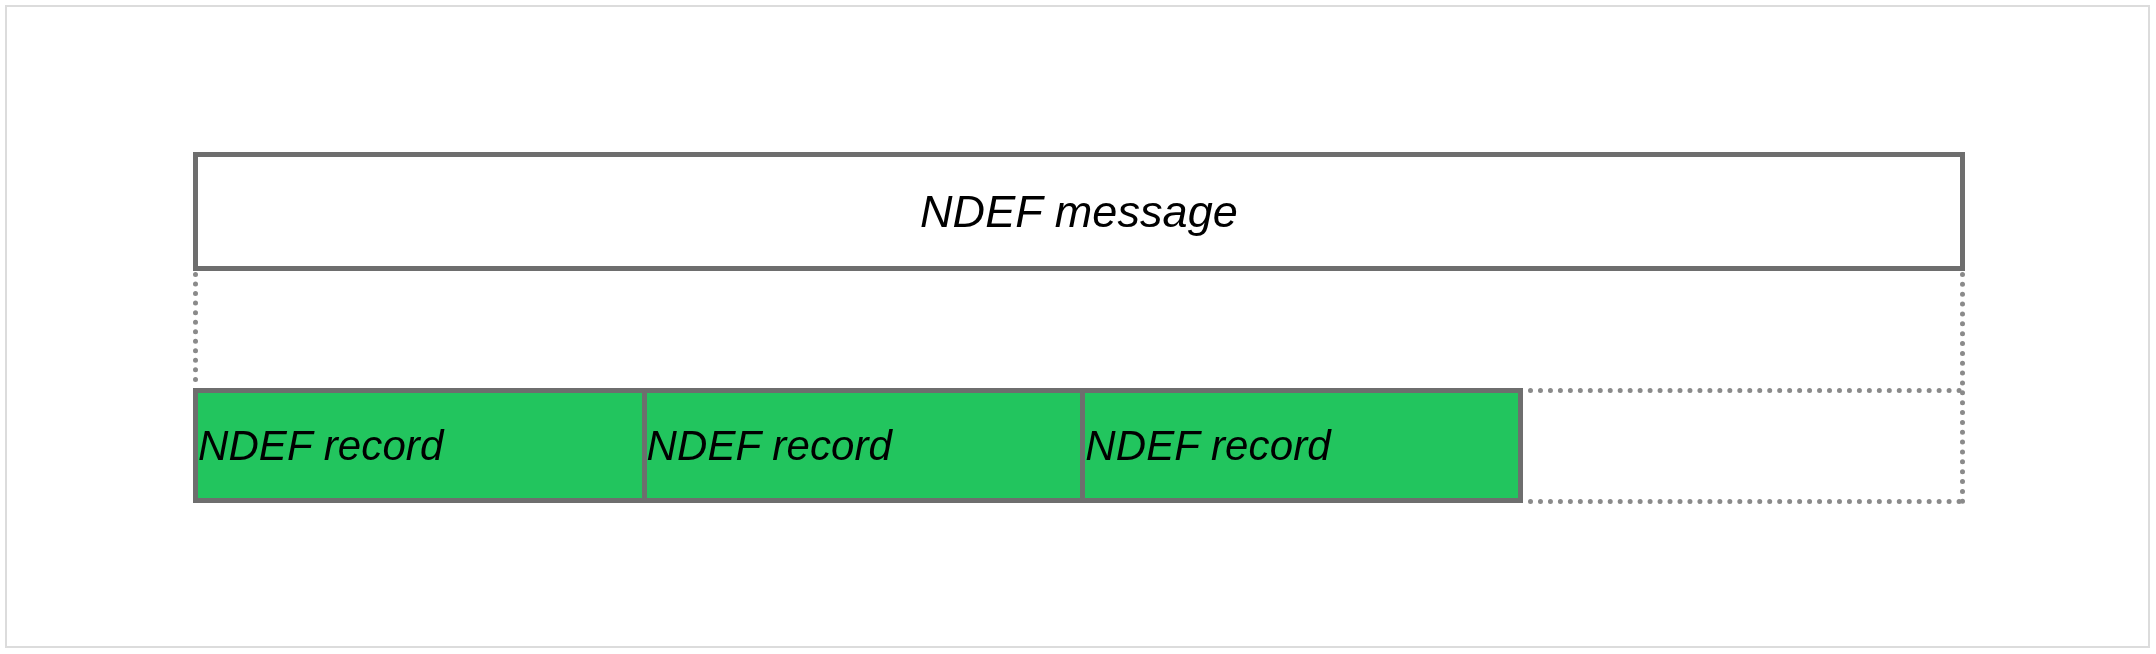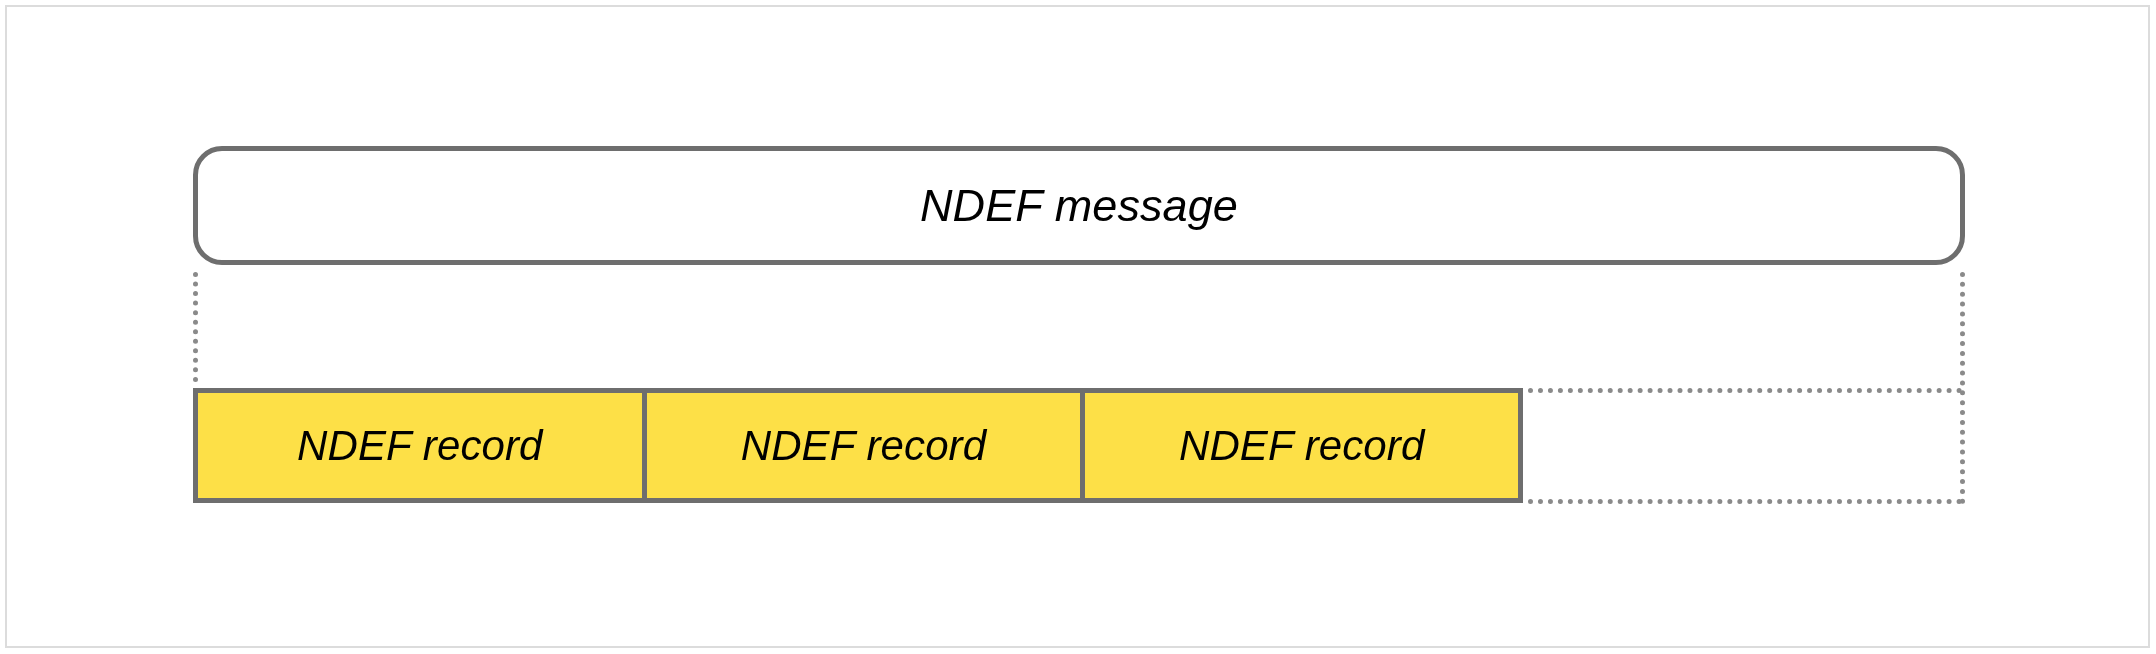--- a/index.html
+++ b/index.html
@@ -50,24 +50,23 @@
     font-style: italic;
     font-weight: 400;
     color: #000000;
     white-space: nowrap;
     letter-spacing: 0.1px;
   }
 
   
   #message-box {
     left: 193px;
-    top: 146px;
+    top: 152px;
     width: 1772px;
     height: 119px;
-    border-radius: 29px;
   }
   #message-box .dbox-label {
     font-size: 45px;
   }
 
   
   #record-row {
     position: absolute;
     left: 193px;
     top: 388px;
@@ -77,22 +76,22 @@
     border: 5px solid #6e6e6e;
     background: #ffffff;
     display: flex;
   }
   .record-cell {
     position: relative;
     height: 100%;
     box-sizing: border-box;
     display: flex;
     align-items: center;
-    justify-content: center;
-    background: #fde047;
+    justify-content: flex-start;
+    background: #22c55e;
   }
   .record-cell + .record-cell {
     border-left: 5px solid #6e6e6e;
   }
   .record-cell:nth-child(1) { width: 447px; }
   .record-cell:nth-child(2) { width: 442px; }
   .record-cell:nth-child(3) { width: 441px; }
   .record-cell .dbox-label {
     font-size: 42px;
   }

